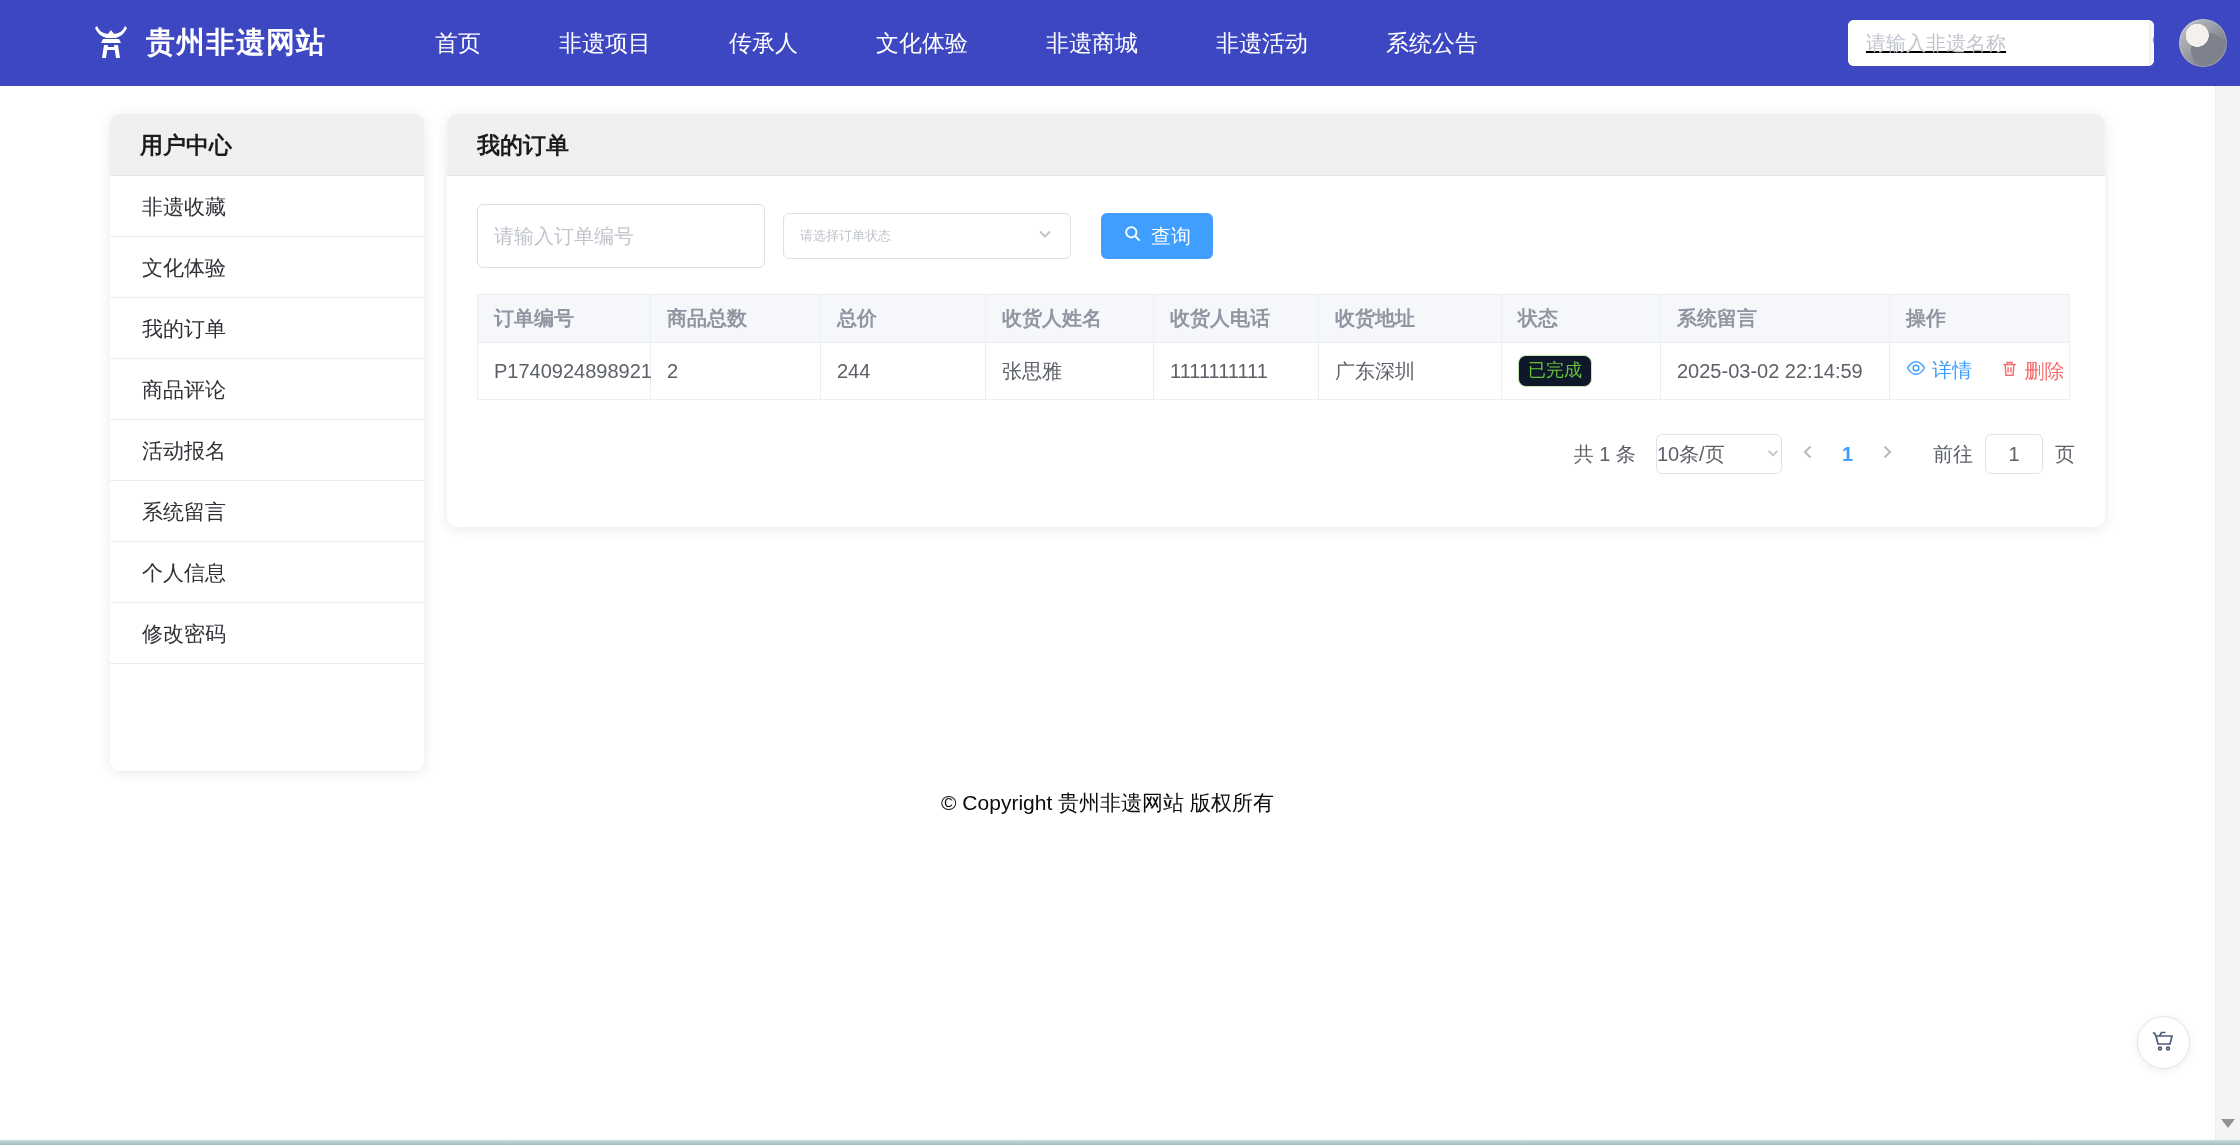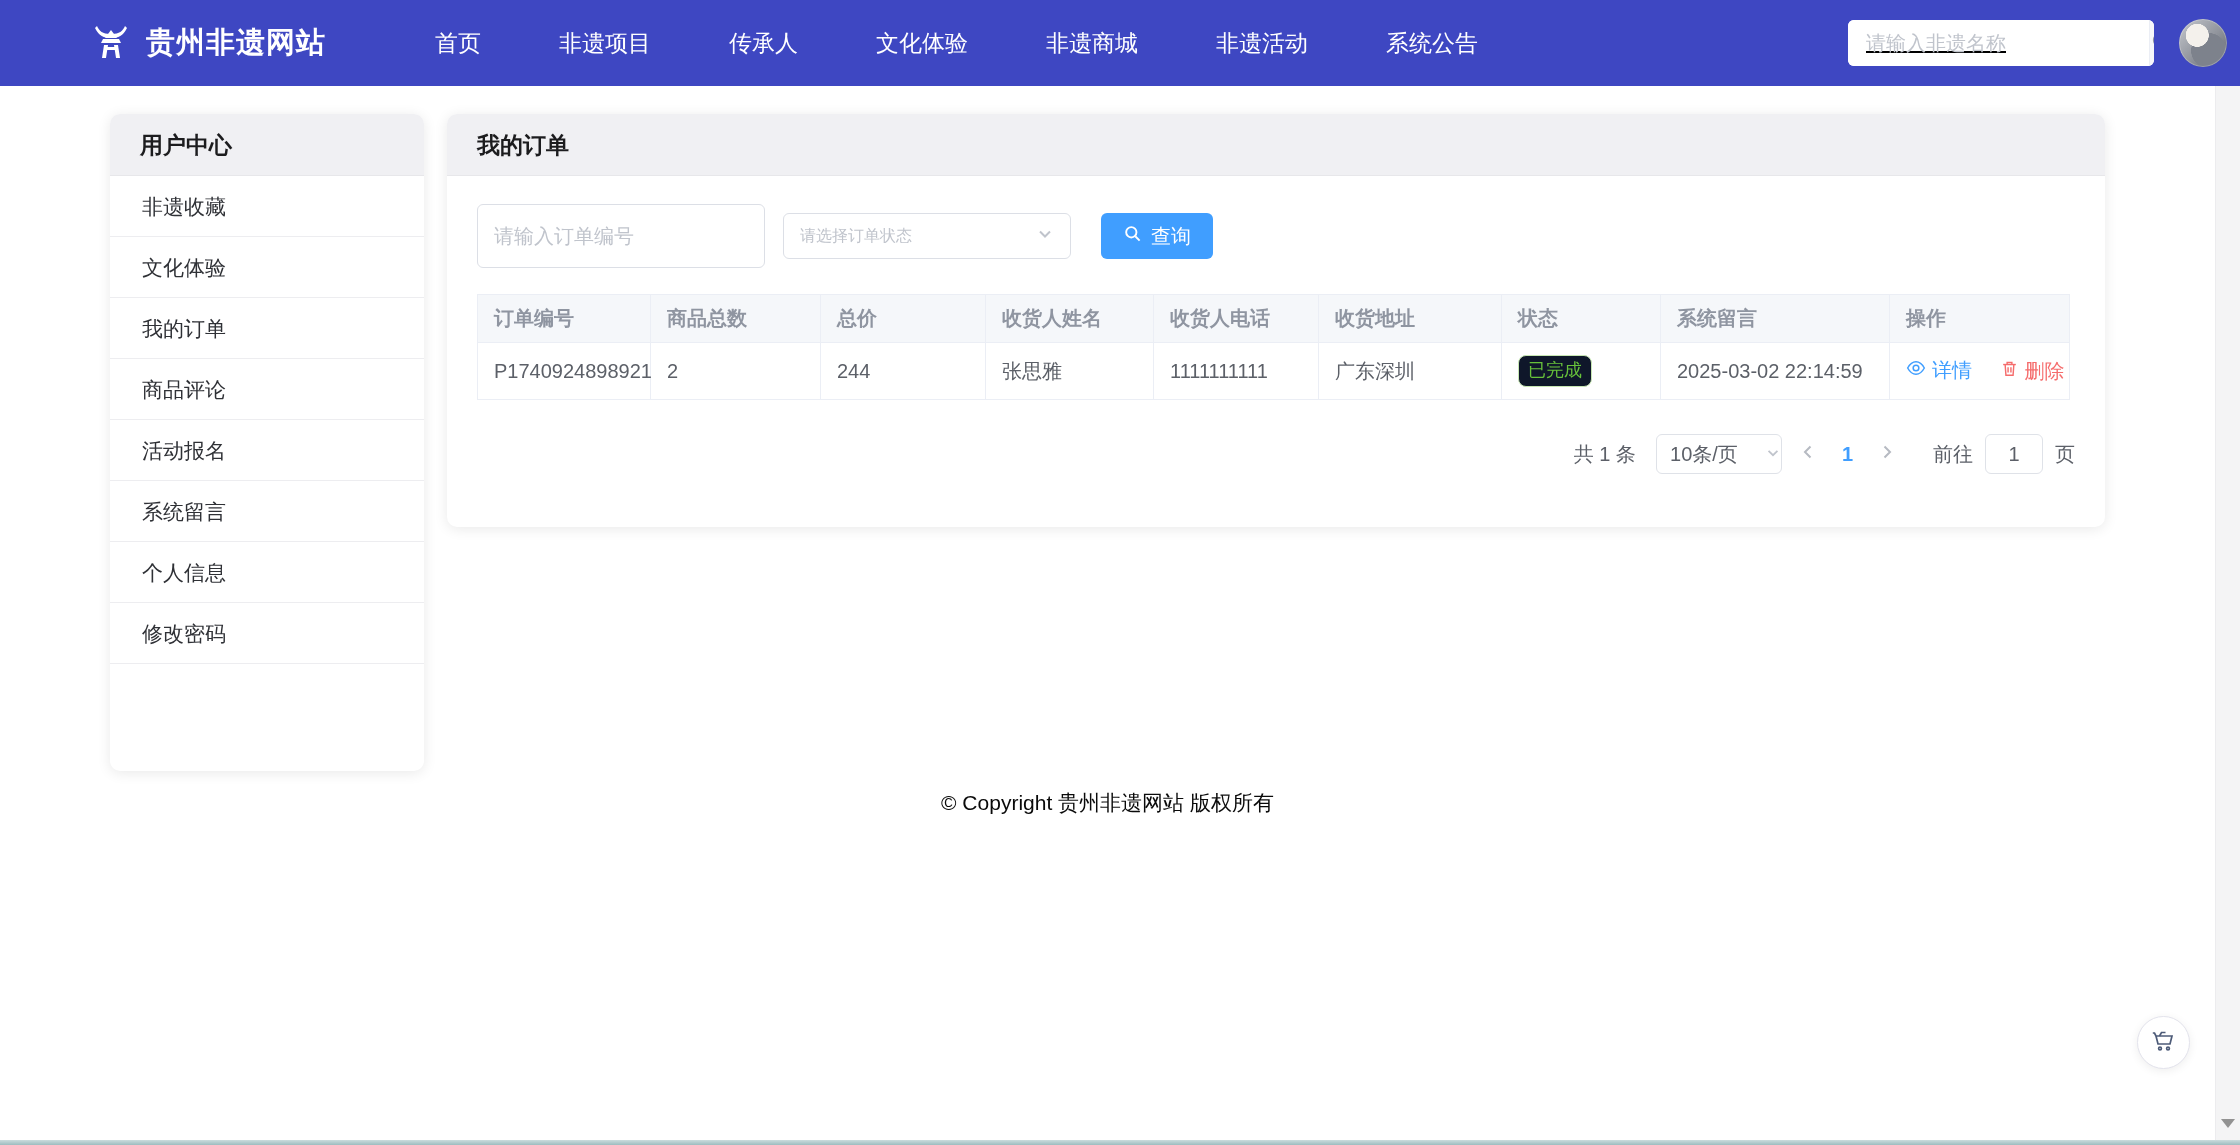--- a/index.html
+++ b/index.html
@@ -32,36 +32,36 @@
   .sidebar-item { height:61px; line-height:61px; padding-left:32px; font-size:21px; color:#2f3136; border-bottom:1px solid #ededf0; cursor:pointer; }
 
   .orders-card { left:447px; top:114px; width:1658px; height:413px; }
   .card-body { padding:28px 30px 0 30px; }
 
   
   .filter-row { display:flex; align-items:center; margin-bottom:26px; }
   .el-input { width:288px; height:64px; border:1px solid #dcdfe6; border-radius:6px; padding:0 16px; font-size:20px; color:#333; outline:none; font-family:inherit; }
   .el-input::placeholder { color:#c0c4cc; }
   .el-select { width:288px; height:46px; border:1px solid #dcdfe6; border-radius:6px; margin-left:18px; display:flex; align-items:center; justify-content:space-between; padding:0 16px; cursor:pointer; background:#fff; }
-  .el-select .ph { font-size:16px; color:#c0c4cc; }
+  .el-select .ph { font-size:13px; color:#c0c4cc; }
   .btn-primary { margin-left:30px; height:46px; padding:0 22px; background:#409eff; color:#fff; border:none; border-radius:6px; font-size:20px; display:flex; align-items:center; gap:9px; cursor:pointer; font-family:inherit; }
 
   
   table.orders { border-collapse:collapse; table-layout:fixed; width:1592px; border-top:1px solid #ebeef5; border-left:1px solid #ebeef5; }
   table.orders th { background:#f5f7fa; color:#8f95a1; font-weight:600; font-size:20px; text-align:left; height:48px; padding:0 16px; border-right:1px solid #ebeef5; border-bottom:1px solid #ebeef5; white-space:nowrap; }
   table.orders td { color:#5c6068; font-size:20px; height:57px; padding:0 16px; border-right:1px solid #ebeef5; border-bottom:1px solid #ebeef5; background:#fff; white-space:nowrap; }
   .tag-success { display:inline-block; padding:4px 9px; background:#0f172a; border:1px solid #c7e6b3; color:#67c23a; border-radius:8px; font-size:18px; line-height:1.2; }
   .op-link { display:inline-flex; align-items:center; gap:6px; font-size:20px; cursor:pointer; }
   .op-detail { color:#409eff; margin-right:22px; }
   .op-delete { color:#f56c6c; }
 
   
   .pagination { display:flex; align-items:center; justify-content:flex-end; margin-top:34px; font-size:20px; color:#5c6068; }
   .pg-total { margin-right:20px;margin-left:9px; }
-  .pg-size { width:126px; height:40px; border:1px solid #dfe2e8; border-radius:6px; display:flex; align-items:center; justify-content:flex-end; gap:27px; color:#5c6068; cursor:pointer; }
+  .pg-size { width:126px; height:40px; border:1px solid #dfe2e8; border-radius:6px; display:flex; align-items:center; justify-content:space-between; gap:27px; color:#5c6068; cursor:pointer; }
   .pg-arrow { padding:0 17px; display:flex; align-items:center; cursor:pointer; }
   .pg-page { color:#409eff; font-weight:600; padding:0 8px; cursor:pointer; }
   .pg-goto { margin-left:20px; display:flex; align-items:center; gap:12px; }
   .pg-goto input { width:58px; height:40px; border:1px solid #dfe2e8; border-radius:6px; text-align:center; font-size:20px; color:#5c6068; outline:none; font-family:inherit; }
 
   
   .footer { position:absolute; top:789px; left:0; width:2215px; text-align:center; font-size:21px; color:#0a0a0a; }
   .cart-fab { position:absolute; left:2137px; top:1016px; width:53px; height:53px; border-radius:50%; background:#fff; border:1px solid #e3e3ec; box-shadow:0 2px 10px rgba(0,0,0,.07); display:flex; align-items:center; justify-content:center; cursor:pointer; }
   .v-scrollbar { position:absolute; right:0; top:86px; width:25px; height:1054px; background:#f4f4f5; border-left:1px solid #ececee; }
   .scroll-arrow { position:absolute; bottom:12px; left:5px; width:0; height:0; border-left:7px solid transparent; border-right:7px solid transparent; border-top:9px solid #929292; }

